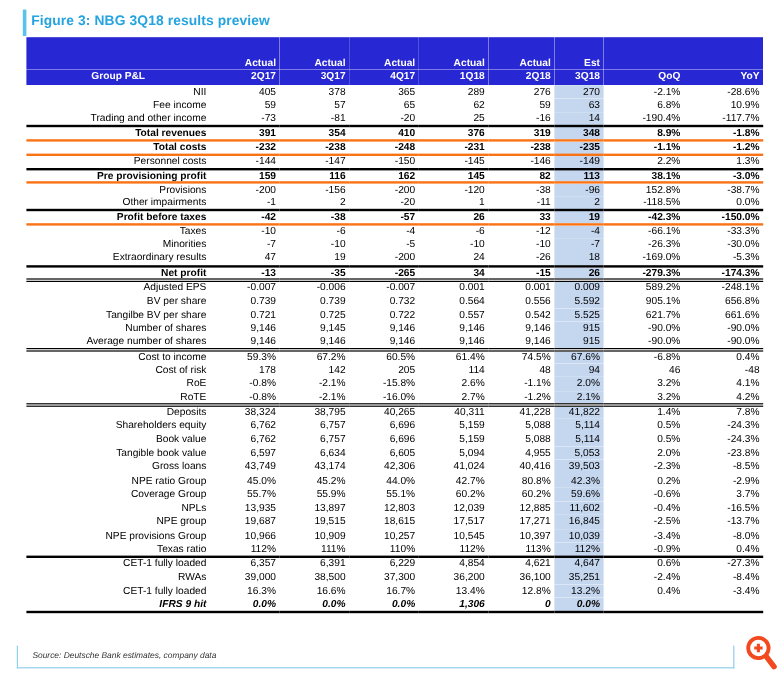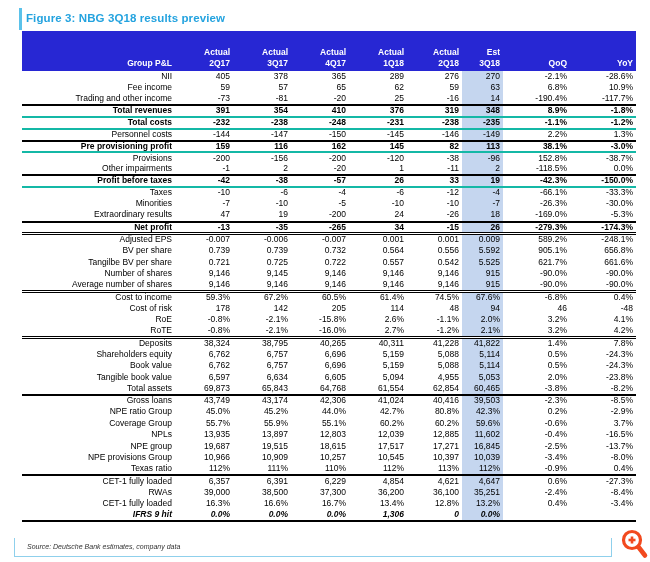--- a/index.html
+++ b/index.html
@@ -18,28 +18,28 @@
 
   .accent-bar{position:absolute;left:19px;top:8px;width:3px;height:22px;background:var(--accent-bar);}
   .fig-title{position:absolute;left:26px;top:12px;font-size:11.5px;font-weight:bold;color:var(--title);letter-spacing:0.1px;}
 
   table.results{position:absolute;left:22px;top:31px;width:614px;border-collapse:collapse;table-layout:fixed;}
   table.results td,table.results th{font-size:8.5px;line-height:1.15;padding:0 3px;white-space:nowrap;overflow:hidden;}
 
   thead th{background:var(--header-bg);color:var(--header-text);font-weight:bold;height:13px;}
   thead tr.h1 th{vertical-align:bottom;padding-top:17px;}
   thead tr.h2 th{vertical-align:bottom;padding-bottom:2px;}
-  th.lab{text-align:right;}
+  th.lab{text-align:center;}
   th.num{text-align:right;}
 
   tbody td{height:11.5px;color:#000;}
   tbody td.lab{text-align:right;}
   tbody td.num{text-align:right;}
   tbody td:nth-child(7){background:var(--highlight-col);}
-  tbody tr.bold td{font-weight:bold;border-top:2px solid #000;border-bottom:2px solid #14b8a6;}
+  tbody tr.bold td{font-weight:bold;border-top:2px solid #000;border-bottom:2px solid #f97316;}
   tbody tr.italic td{font-weight:bold;font-style:italic;}
   tbody tr.sec-double td{border-bottom:3px double #000;}
   tbody tr.sec-solid td{border-bottom:2px solid #000;}
 
   .source-box{position:absolute;left:14px;top:538px;width:598px;height:19px;
     border-left:1px solid var(--source-border);
     border-right:1px solid var(--source-border);
     border-bottom:1px solid var(--source-border);}
   .source-text{position:absolute;left:12px;top:5px;font-size:7px;font-style:italic;color:#333;}
 
@@ -380,31 +380,20 @@
           <td class="lab">Tangible book value</td>
           <td class="num">6,597</td>
           <td class="num">6,634</td>
           <td class="num">6,605</td>
           <td class="num">5,094</td>
           <td class="num">4,955</td>
           <td class="num">5,053</td>
           <td class="num">2.0%</td>
           <td class="num">-23.8%</td>
         </tr>
-        <tr class="sec-solid">
-          <td class="lab">Total assets</td>
-          <td class="num">69,873</td>
-          <td class="num">65,843</td>
-          <td class="num">64,768</td>
-          <td class="num">61,554</td>
-          <td class="num">62,854</td>
-          <td class="num">60,465</td>
-          <td class="num">-3.8%</td>
-          <td class="num">-8.2%</td>
-        </tr>
         <tr class="">
           <td class="lab">Gross loans</td>
           <td class="num">43,749</td>
           <td class="num">43,174</td>
           <td class="num">42,306</td>
           <td class="num">41,024</td>
           <td class="num">40,416</td>
           <td class="num">39,503</td>
           <td class="num">-2.3%</td>
           <td class="num">-8.5%</td>

